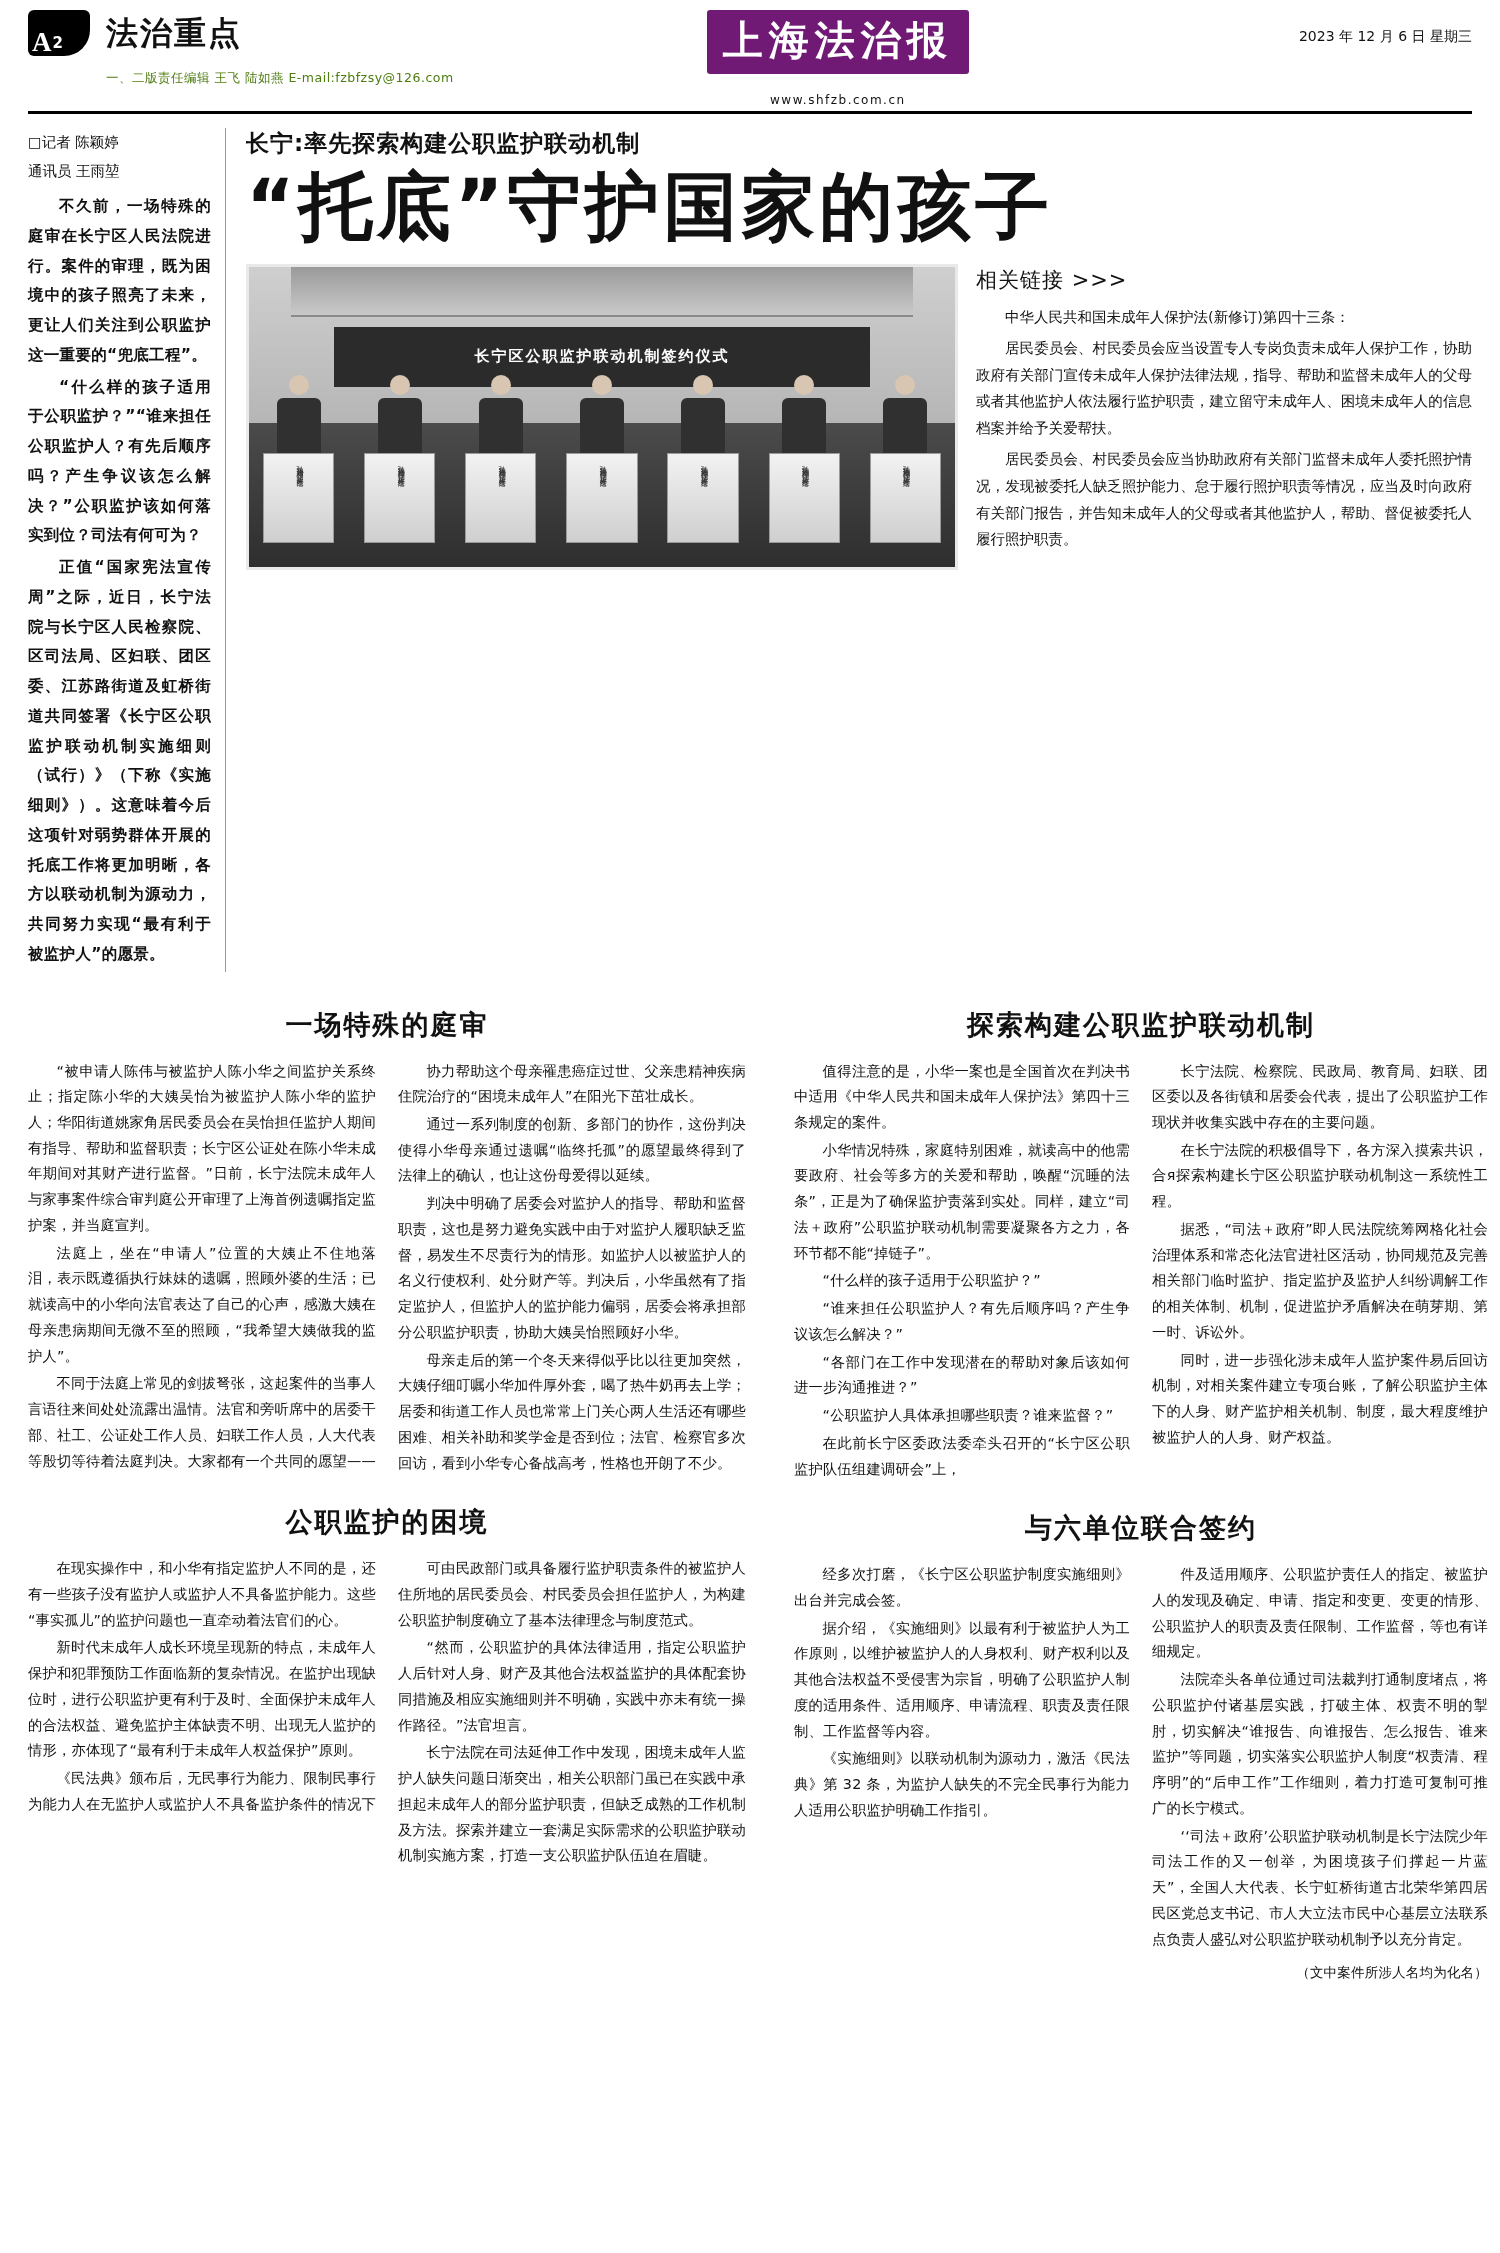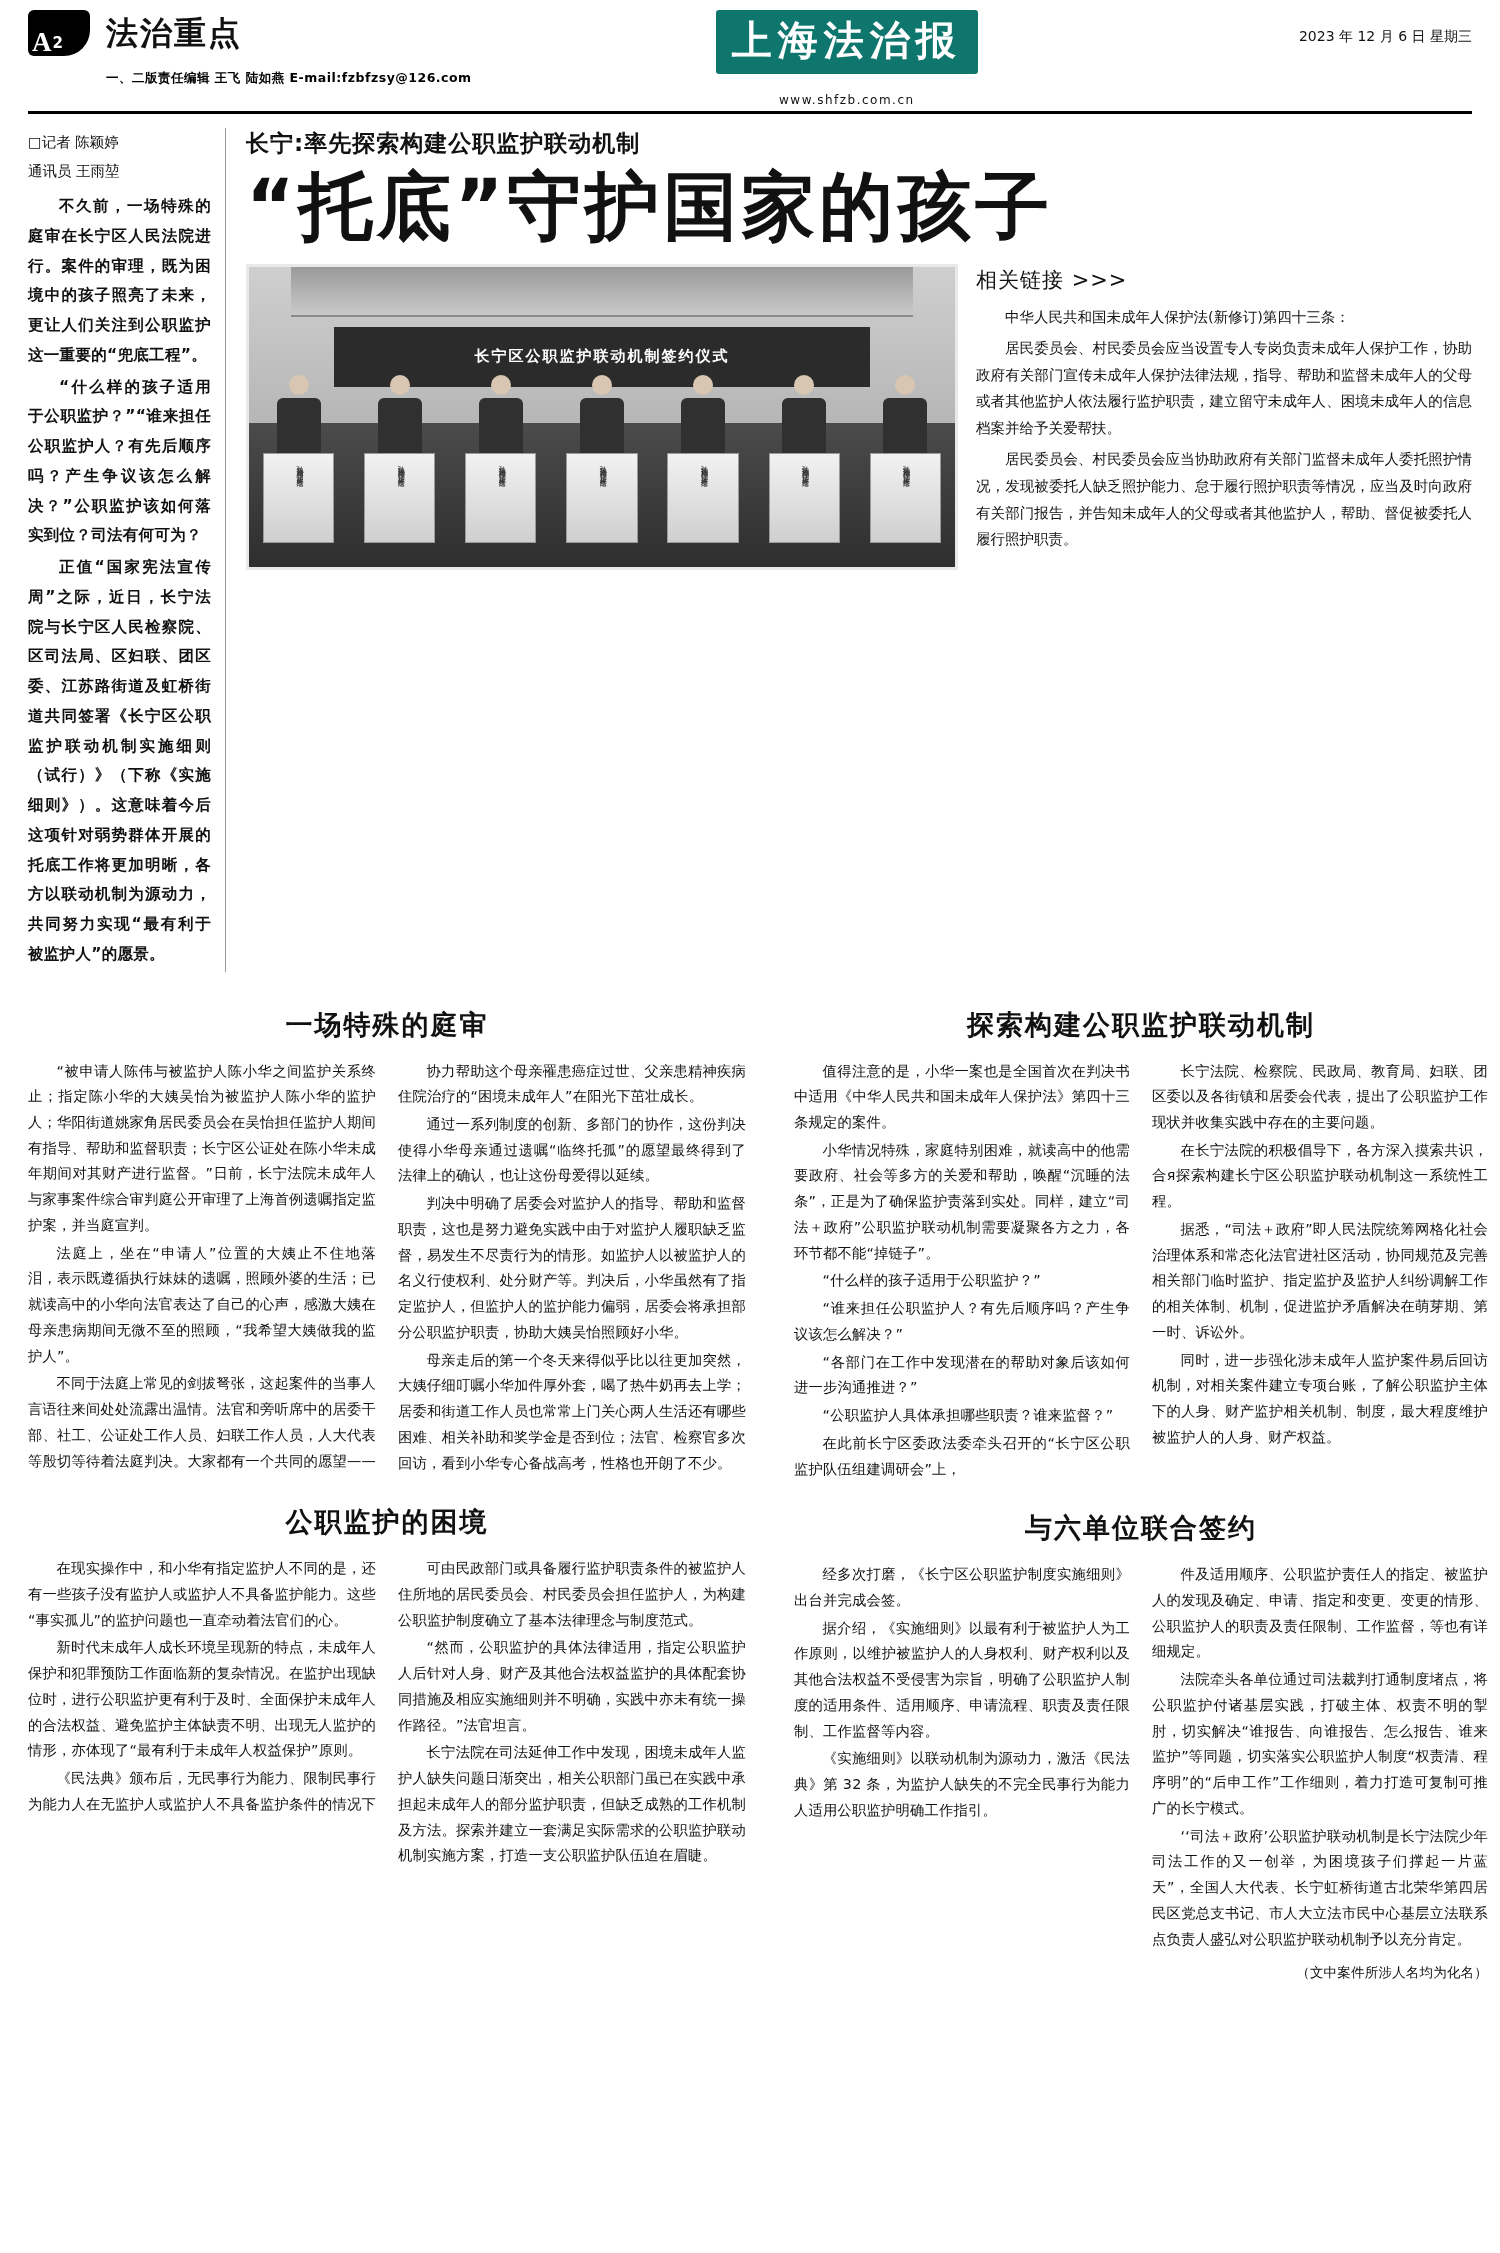--- a/index.html
+++ b/index.html
@@ -8,26 +8,26 @@
 
   
   .masthead{display:flex;align-items:flex-start;border-bottom:3px solid #000;padding-bottom:4px;}
   .folio{width:78px;flex:none;position:relative;}
   .folio .badge{width:62px;height:46px;border-radius:6px 6px 26px 6px;background:#000;color:#fff;
        display:flex;align-items:flex-end;justify-content:flex-start;padding:2px 4px;box-sizing:border-box;}
   .folio .badge .a{font-size:27px;font-weight:bold;line-height:.85;font-family:"Liberation Serif",serif;}
   .folio .badge .n{font-size:15px;font-weight:bold;line-height:1;margin-left:1px;margin-bottom:3px;}
   .sec-title{font-size:32px;font-weight:bold;letter-spacing:2px;margin-top:2px;white-space:nowrap;
        font-family:"DejaVu Sans","Liberation Sans",sans-serif;}
-  .sec-sub{font-size:12.5px;margin-top:14px;letter-spacing:.5px;color:#000000;white-space:nowrap;font-weight:bold;}
+  .sec-sub{font-size:12.5px;margin-top:14px;letter-spacing:.5px;color:#4d7c0f;white-space:nowrap;}
   .mast-left{display:flex;flex-direction:column;}
   .mast-left .row1{display:flex;align-items:flex-end;gap:6px;}
   .mast-center{flex:1;text-align:center;}
   .paper-name{font-size:40px;font-weight:bold;letter-spacing:6px;font-family:"Liberation Serif",serif;
-       background:#0f766e;color:#fff;display:inline-block;padding:3px 16px 6px 16px;border-radius:3px;}
+       background:#701a75;color:#fff;display:inline-block;padding:3px 16px 6px 16px;border-radius:3px;}
   .paper-url{font-size:12px;letter-spacing:1.5px;margin-top:19px;}
   .mast-right{width:250px;text-align:right;font-size:14px;padding-top:18px;white-space:nowrap;}
 
   
   .top{display:flex;margin-top:14px;}
   .col-left{width:198px;flex:none;padding-right:14px;border-right:1px solid #999;box-sizing:border-box;}
   .byline{font-size:14.5px;line-height:2.0;margin-bottom:6px;}
   .byline div{white-space:nowrap;}
   .lead{font-size:15.5px;line-height:1.92;text-align:justify;font-weight:bold;letter-spacing:.3px;}
   .lead p{margin:0 0 2px 0;text-indent:2em;}

